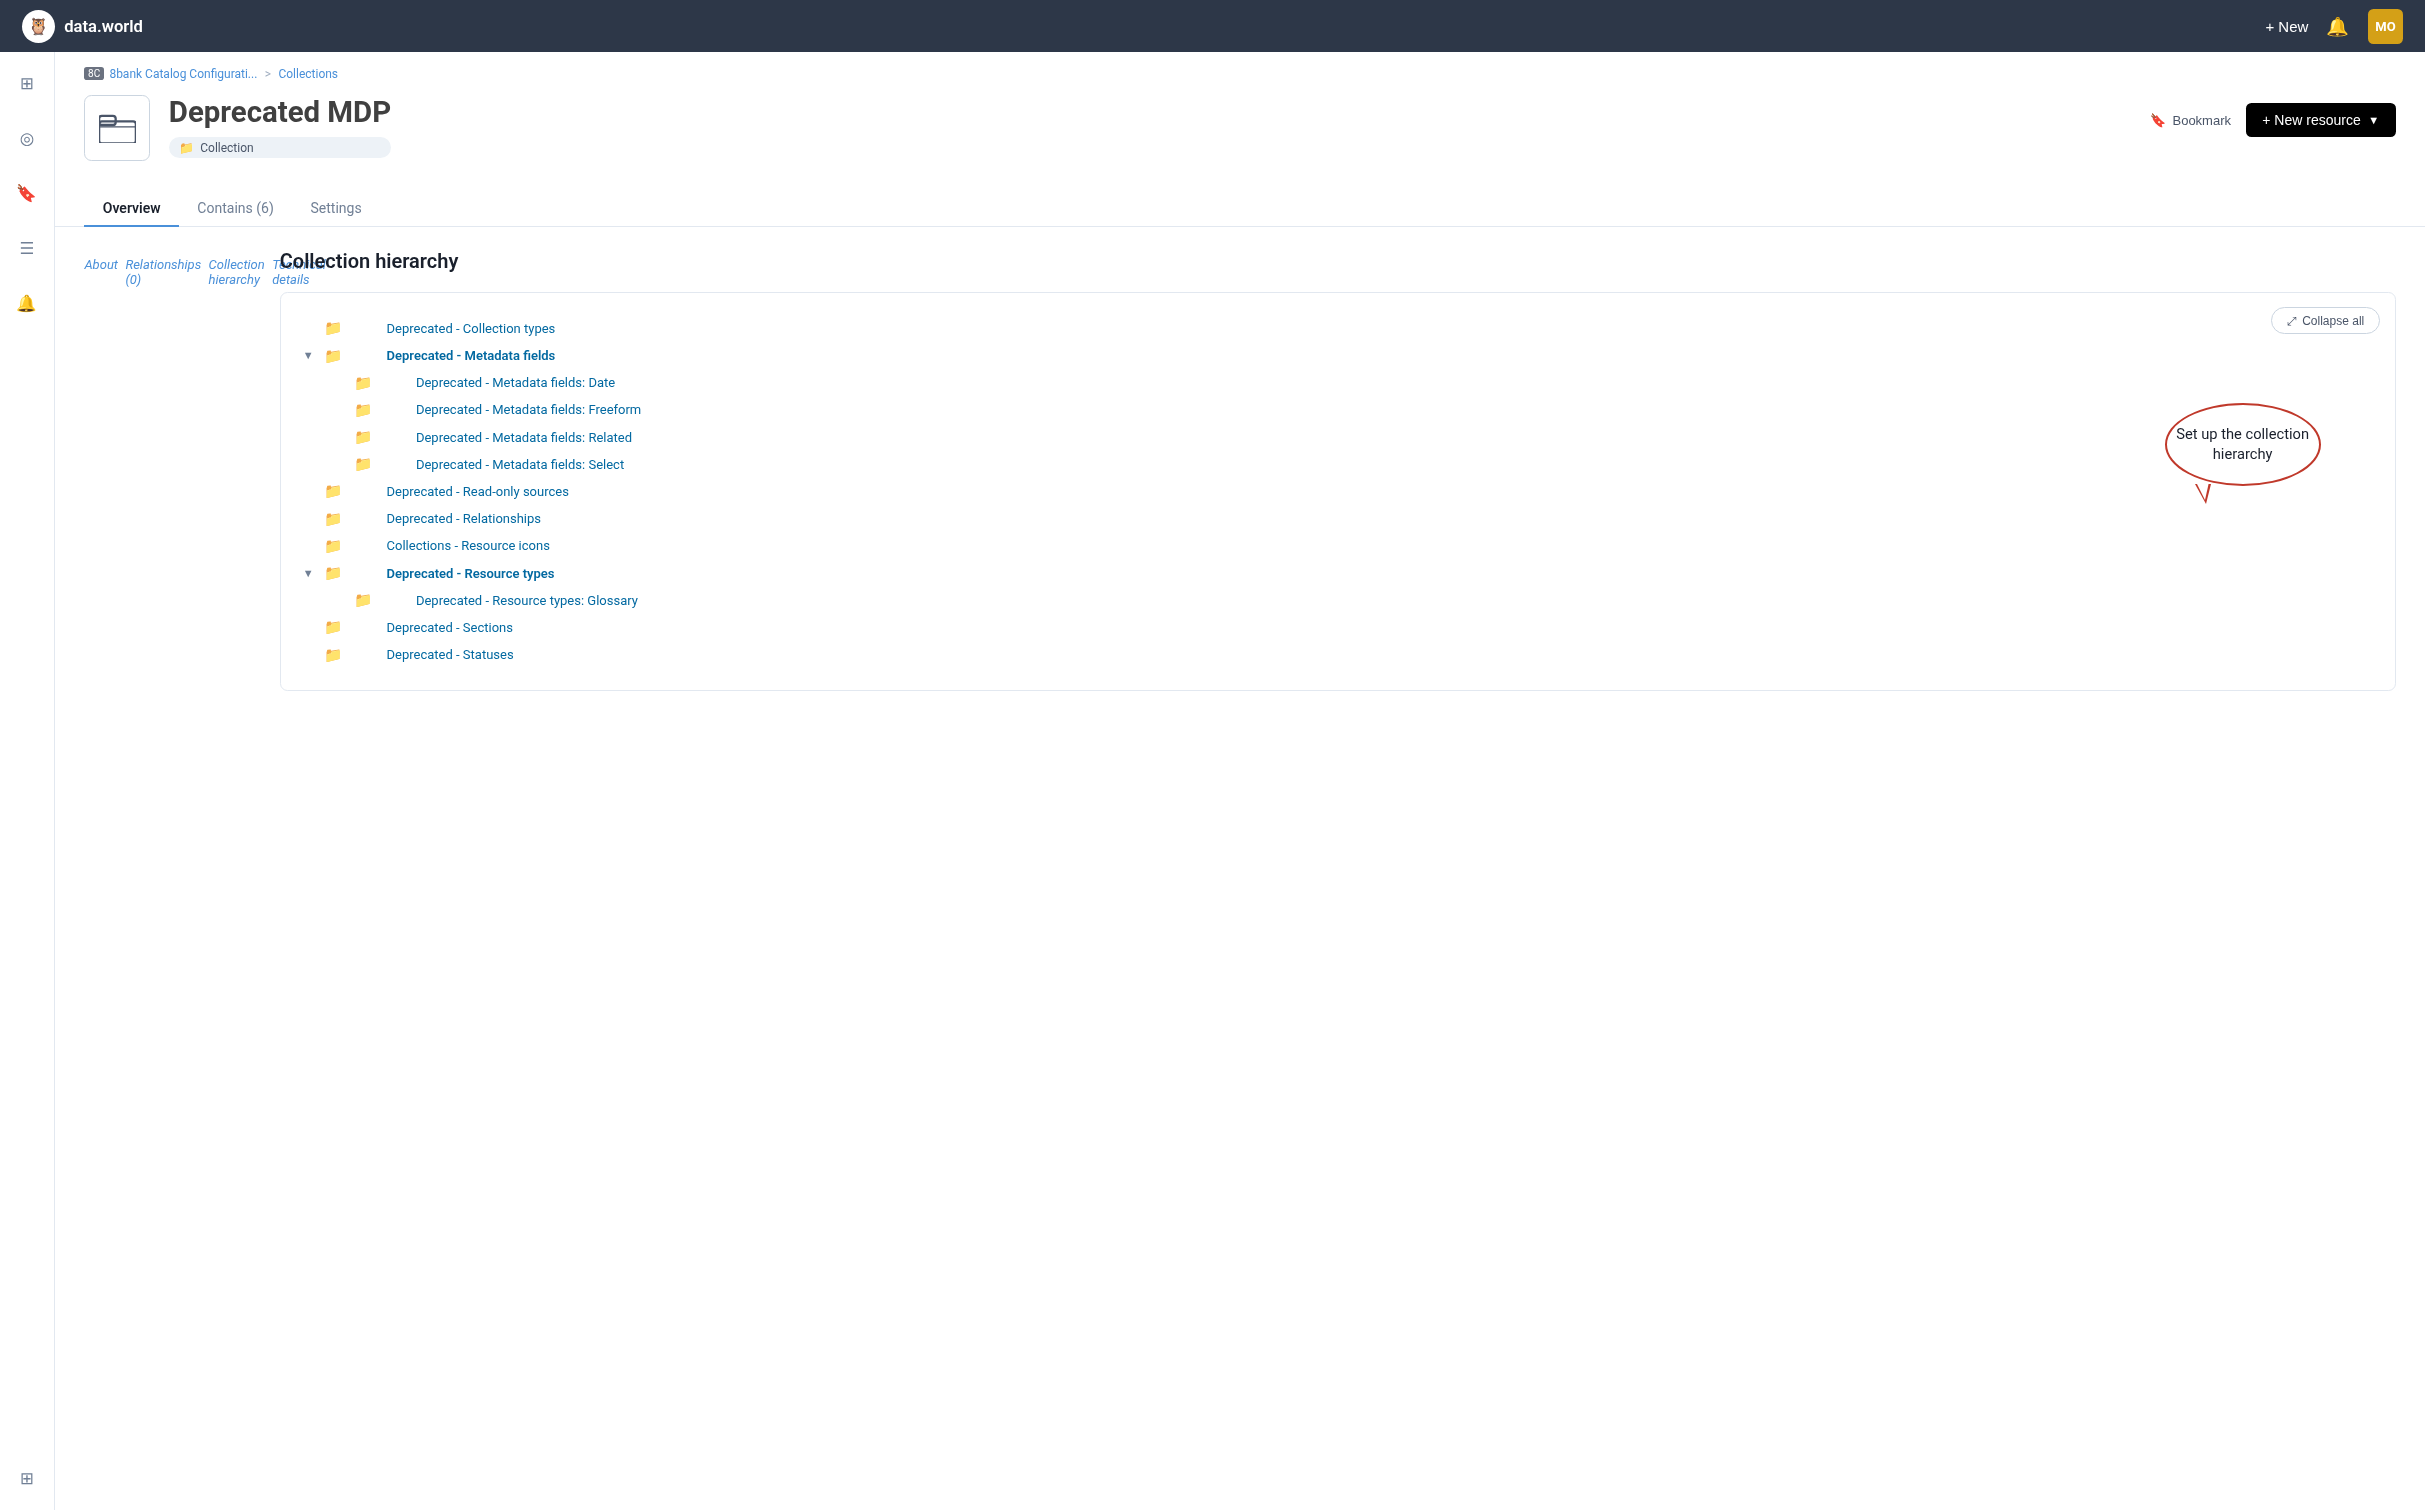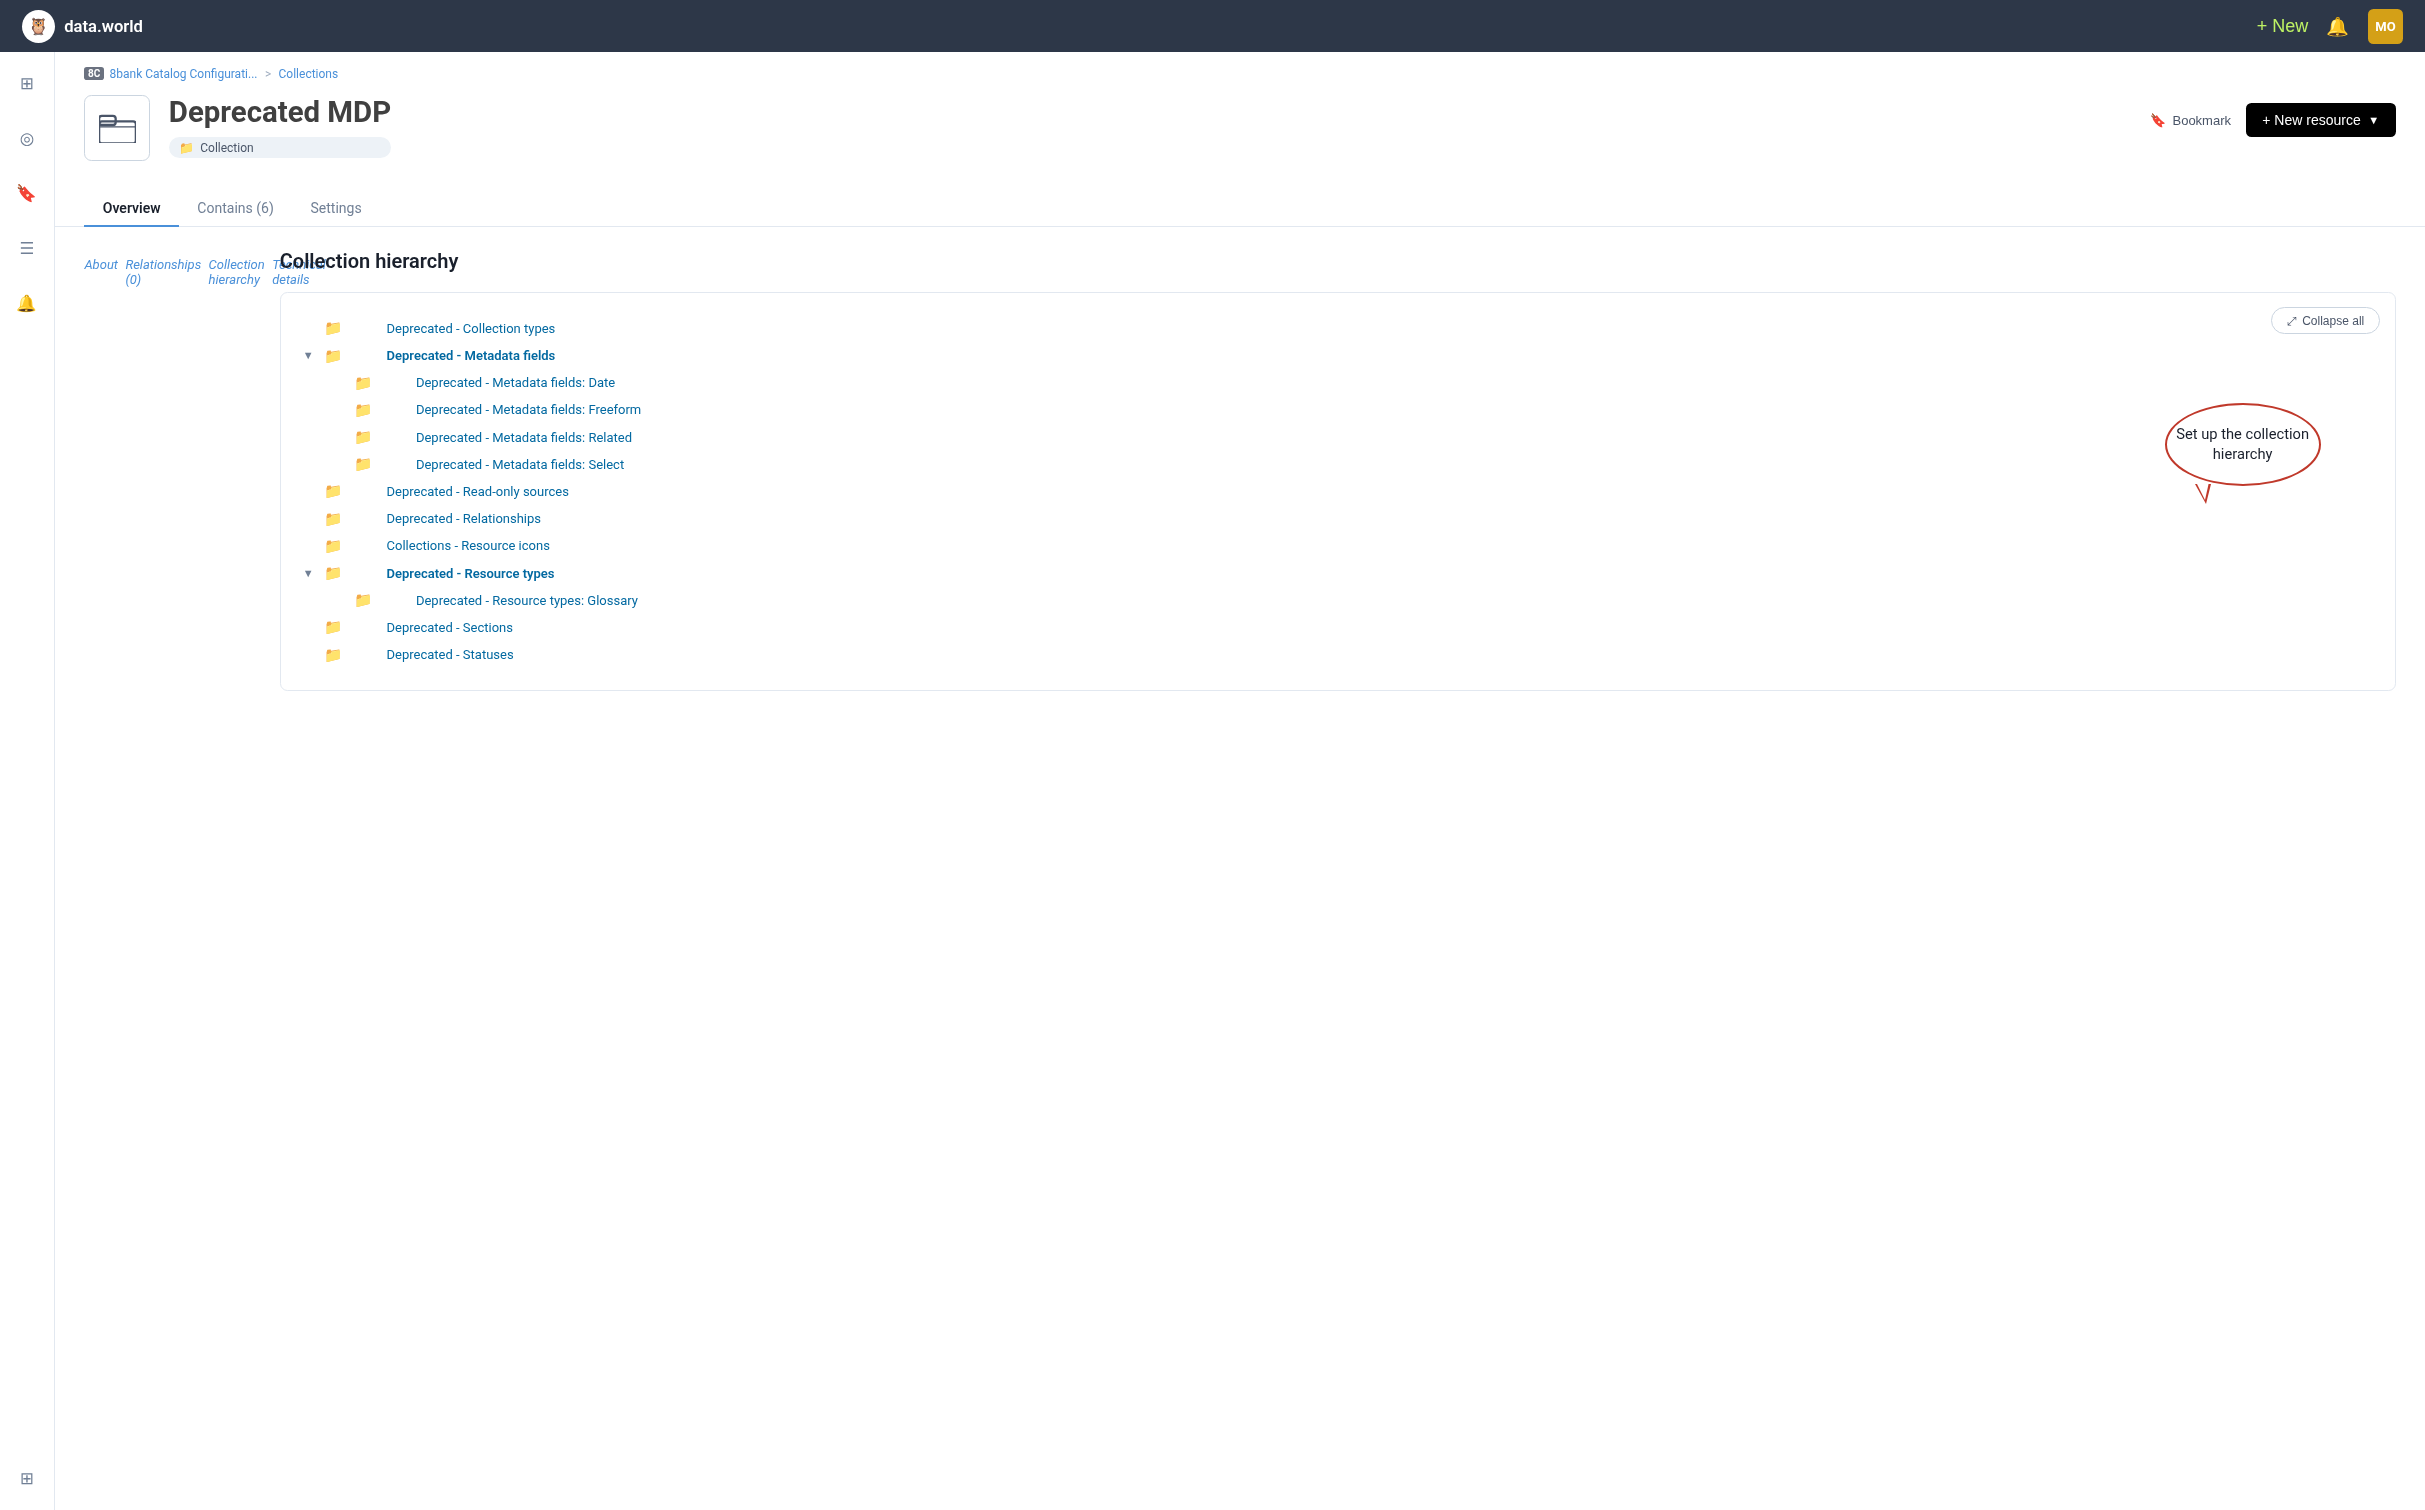--- a/index.html
+++ b/index.html
@@ -18,22 +18,22 @@
     .logo-icon {
       width: 33px; height: 33px;
       background: #fff;
       border-radius: 50%;
       display: flex; align-items: center; justify-content: center;
       font-size: 16.6px;
     }
     .logo-text { color: #fff; font-size: 16.6px; font-weight: 600; }
     .topnav-right { display: flex; align-items: center; gap: 18.4px; }
     .new-btn {
-      color: #bef264;
-      font-size: 18px;
+      color: #ffffff;
+      font-size: 15px;
       font-weight: 500;
       cursor: pointer;
       background: none;
       border: none;
     }
     .notif-icon { color: #adb5bd; font-size: 18.4px; cursor: pointer; }
     .avatar {
       width: 35px; height: 35px;
       background: #d4a017;
       border-radius: 5.5px;
@@ -304,21 +304,21 @@
     <div class="sidebar-icon">🔖</div>
     <div class="sidebar-icon">☰</div>
     <div class="sidebar-icon">🔔</div>
     <div class="sidebar-icon bottom">⊞</div>
   </aside>
 
   <main class="main-content">
 
     <div class="breadcrumb">
       <span class="breadcrumb-item">
-        <span style="font-size:10px;background:#6b7280;color:#fff;border-radius:2.8px;padding:0.9px 3.7px;font-weight:700;margin-right:1.8px;">8C</span>
+        <span style="font-size:10px;background:#6b7280;color:#fff;border-radius:2.8px;padding:0.9px 3.7px;font-weight:400;margin-right:1.8px;">8C</span>
         <span>8bank Catalog Configurati...</span>
       </span>
       <span class="breadcrumb-sep">&gt;</span>
       <span class="breadcrumb-current">Collections</span>
     </div>
 
     <div class="page-header">
       <div class="page-header-left">
         <div class="collection-icon-box">
           <svg width="37" height="29.4" viewBox="0 0 40 32" fill="none">

